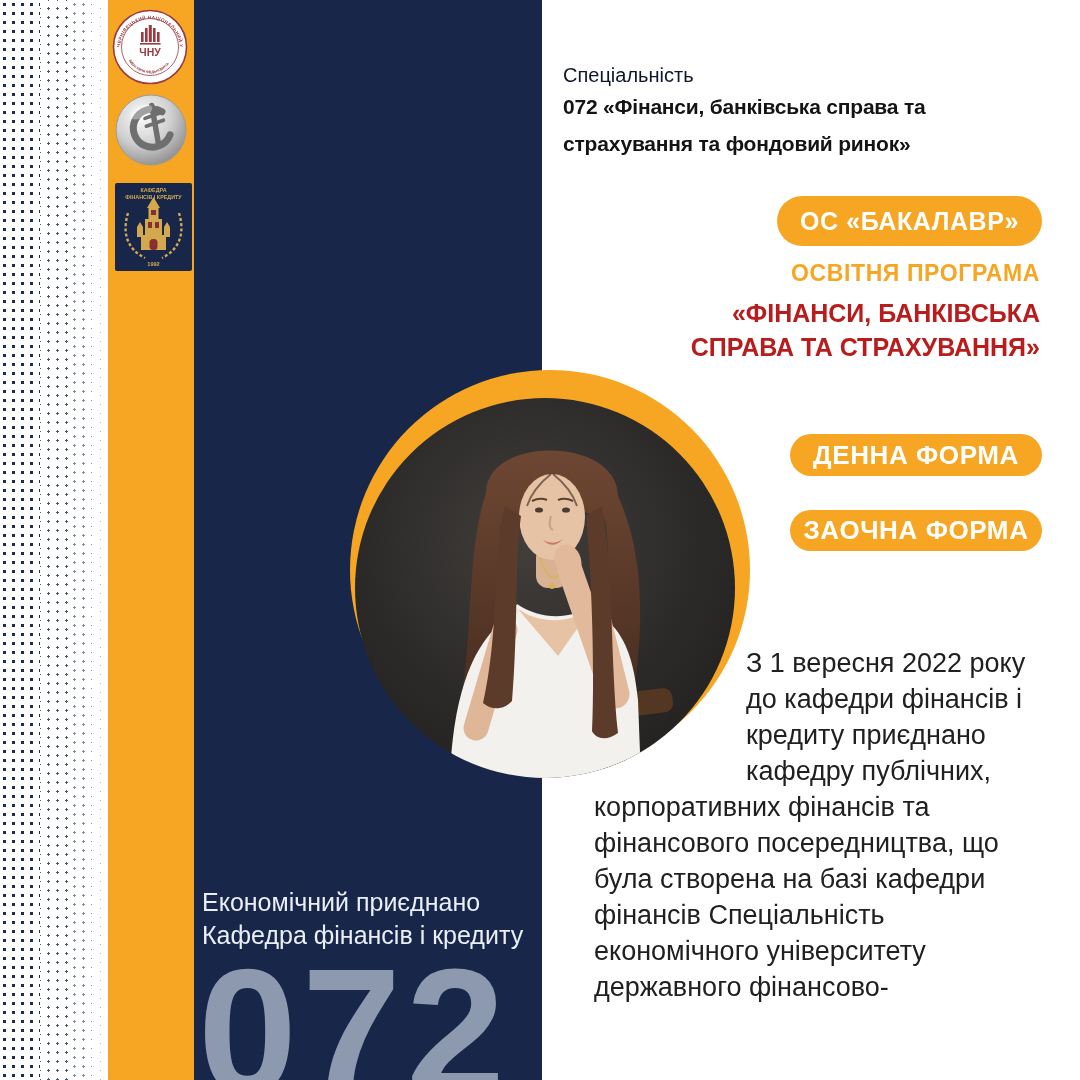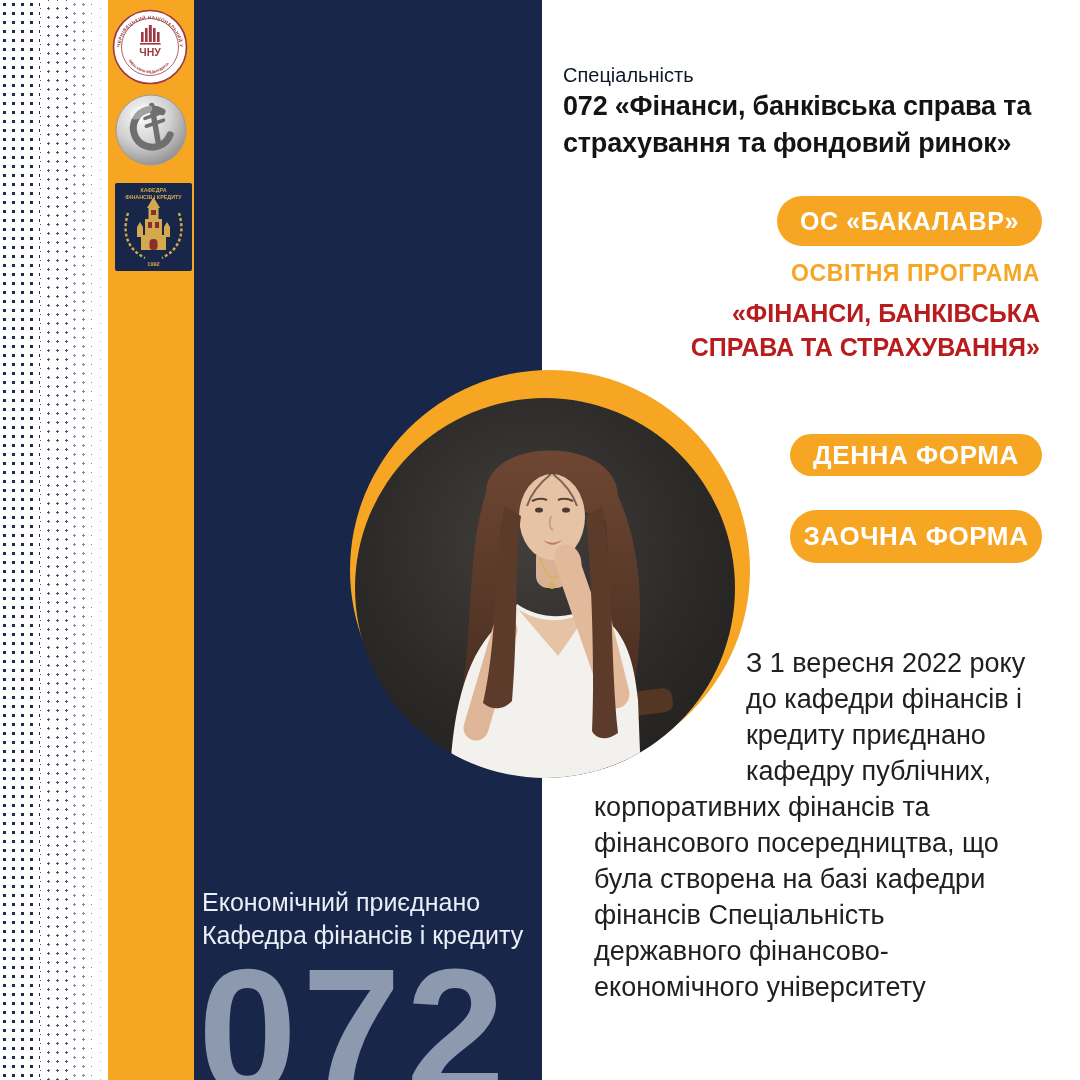--- a/index.html
+++ b/index.html
@@ -23,27 +23,27 @@
   .logo-seal{left:112px;top:9px;width:76px;height:76px;}
   .logo-coin{left:115px;top:94px;width:72px;height:72px;}
   .logo-emblem{left:115px;top:183px;width:77px;height:88px;}
 
   
   .yellow-circle{position:absolute;left:350px;top:370px;width:400px;height:400px;border-radius:50%;background:#F6A623;}
   .photo-circle{position:absolute;left:355px;top:398px;width:380px;height:380px;border-radius:50%;overflow:hidden;}
 
   
   .spec-label{position:absolute;left:563px;top:50px;font-size:20px;line-height:34px;color:#0f172a;margin-top:8px;}
-  .spec-title{position:absolute;left:563px;top:88px;width:515px;font-size:27px;line-height:37px;
+  .spec-title{position:absolute;left:563px;top:88px;width:515px;font-size:21px;line-height:37px;
               font-weight:bold;color:#141414;letter-spacing:-0.2px;}
   .pill{position:absolute;background:#F6A623;border-radius:28px;display:flex;align-items:center;justify-content:center;
         color:#ffffff;font-weight:bold;letter-spacing:.6px;}
   .pill-degree{left:777px;top:196px;width:265px;height:50px;font-size:25px;}
   .pill-day{left:790px;top:434px;width:252px;height:42px;font-size:26px;}
-  .pill-evening{left:790px;top:510px;width:252px;height:53px;font-size:26px;}
+  .pill-evening{left:790px;top:510px;width:252px;height:41px;font-size:26px;}
   .program-block{position:absolute;left:563px;top:260px;width:477px;text-align:right;}
   .program-label{font-size:23px;font-weight:bold;color:#F6A623;letter-spacing:.6px;margin-bottom:9px;}
   .program-line{font-size:25px;font-weight:bold;color:#b91c1c;line-height:34px;}
 
   
   .body-text{position:absolute;left:578px;top:645px;width:472px;font-size:27px;line-height:36px;color:#202020;margin-left:16px;}
   .body-line{height:36px;white-space:nowrap;}
   .body-line.indent{margin-left:152px;}
 
   
@@ -219,22 +219,22 @@
 
   <div class="body-text">
     <div class="body-line indent">З 1 вересня 2022 року</div>
     <div class="body-line indent">до кафедри фінансів і</div>
     <div class="body-line indent">кредиту приєднано</div>
     <div class="body-line indent">кафедру публічних,</div>
     <div class="body-line">корпоративних фінансів та</div>
     <div class="body-line">фінансового посередництва, що</div>
     <div class="body-line">була створена на базі кафедри</div>
     <div class="body-line">фінансів Спеціальність</div>
+    <div class="body-line">економічного університету</div>
     <div class="body-line">державного фінансово-</div>
-    <div class="body-line">економічного університету</div>
   </div>
 
   <div class="faculty-block">
     <div>Економічний приєднано</div>
     <div>Кафедра фінансів і кредиту</div>
   </div>
   <div class="big-code">072</div>
 
 </div>
 

